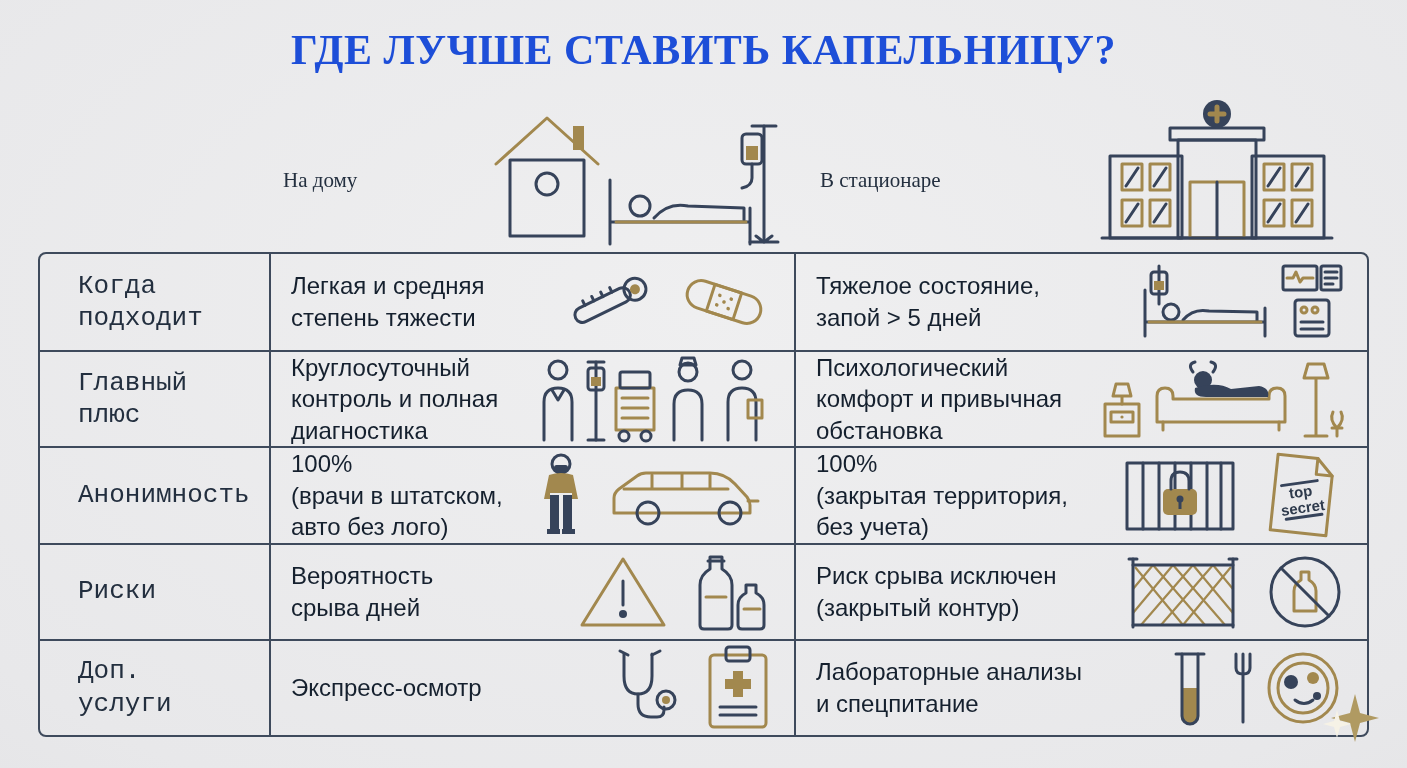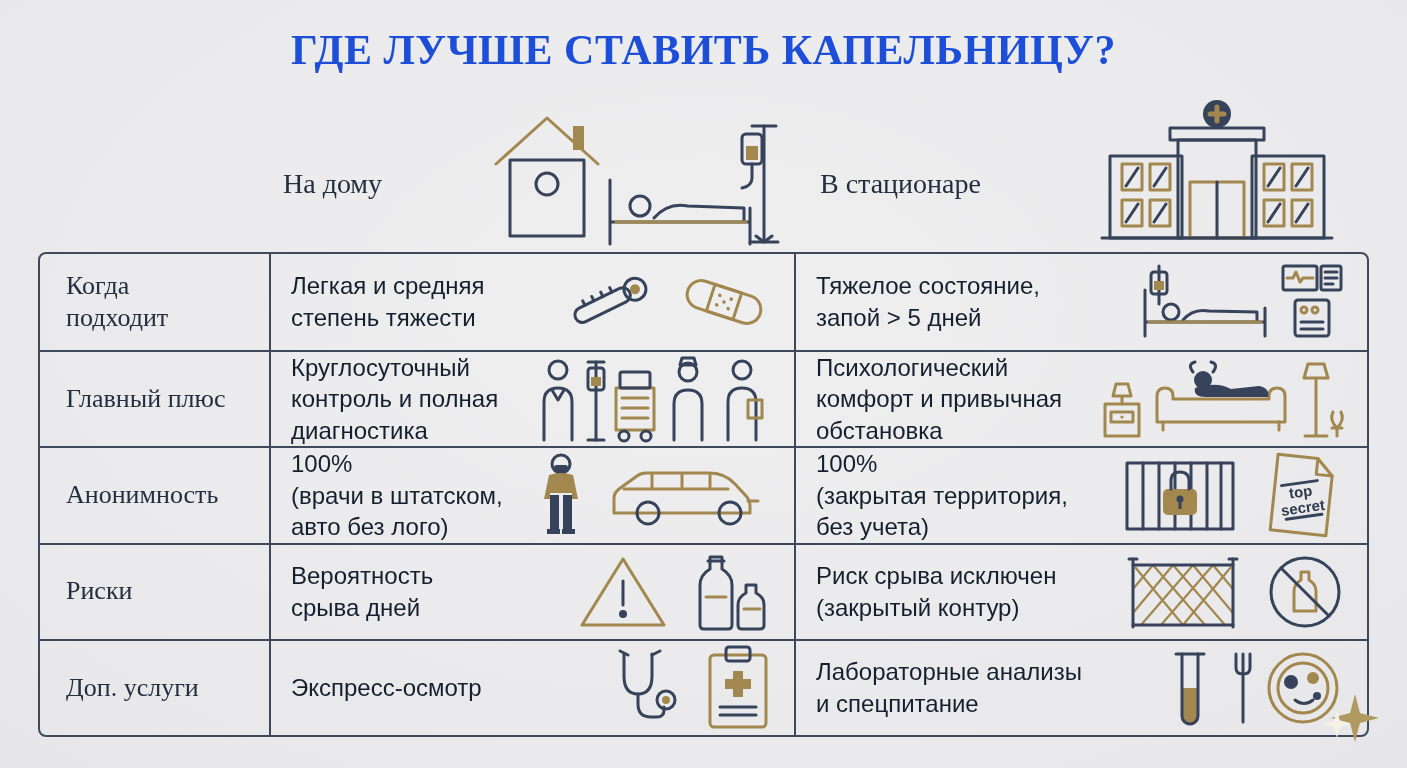--- a/index.html
+++ b/index.html
@@ -10,39 +10,39 @@
     background: radial-gradient(120% 130% at 50% 40%, #efeff0 0%, #e8e8ea 55%, #dcdcdf 100%);
     position:relative; overflow:hidden;
   }
   .title {
     position:absolute; top:26px; left:0; width:100%; text-align:center;
     font-family:"Liberation Serif", serif; font-size:42px; font-weight:700;
     letter-spacing:0.5px; color:#1d4ed8;
   }
   .col-label {
     position:absolute; font-family:"Liberation Serif", serif;
-    font-size:28px; color:#232f3f;
+    font-size:21px; color:#232f3f;
   }
   .home-label { left:283px; top:168px; }
   .hosp-label { left:820px; top:168px; }
   .house-svg    { position:absolute; left:472px;  top:96px; }
   .bed-svg      { position:absolute; left:596px;  top:112px; }
   .hospital-svg { position:absolute; left:1092px; top:98px; }
   .table {
     position:absolute; left:38px; top:252px; width:1331px; height:485px;
     border:2px solid #3e4a5c; border-radius:8px;
     display:grid; grid-template-columns:229px 525px 1fr; grid-template-rows:repeat(5,1fr);
     overflow:hidden;
   }
   .cell { display:flex; align-items:center; padding:0 20px; overflow:hidden; }
   .cell.hline { border-top:2px solid #3e4a5c; }
   .cell.vline { border-left:2px solid #3e4a5c; }
   .cell.label {
-    font-family:Liberation Serif, serif; font-size:26px; color:#232f3f;
-    white-space:pre-line; line-height:1.25; padding-left:26px;
+    font-family:Liberation Mono, monospace; font-size:26px; color:#232f3f;
+    white-space:pre-line; line-height:1.25; padding-left:38px;
   }
   .cell.body { justify-content:space-between; gap:10px; }
   .txt { font-size:24px; line-height:1.32; white-space:pre-line; color:#15202e; }
   .icons { display:flex; align-items:center; gap:18px; flex-shrink:0; }
   svg .n  { stroke:#36435a; fill:none; stroke-width:3; stroke-linecap:round; stroke-linejoin:round; }
   svg .g  { stroke:#a2884e; fill:none; stroke-width:3; stroke-linecap:round; stroke-linejoin:round; }
   svg .nf { fill:#36435a; stroke:none; }
   svg .gf { fill:#a2884e; stroke:none; }
   .logo { position:absolute; right:26px; bottom:16px; }
 </style>

